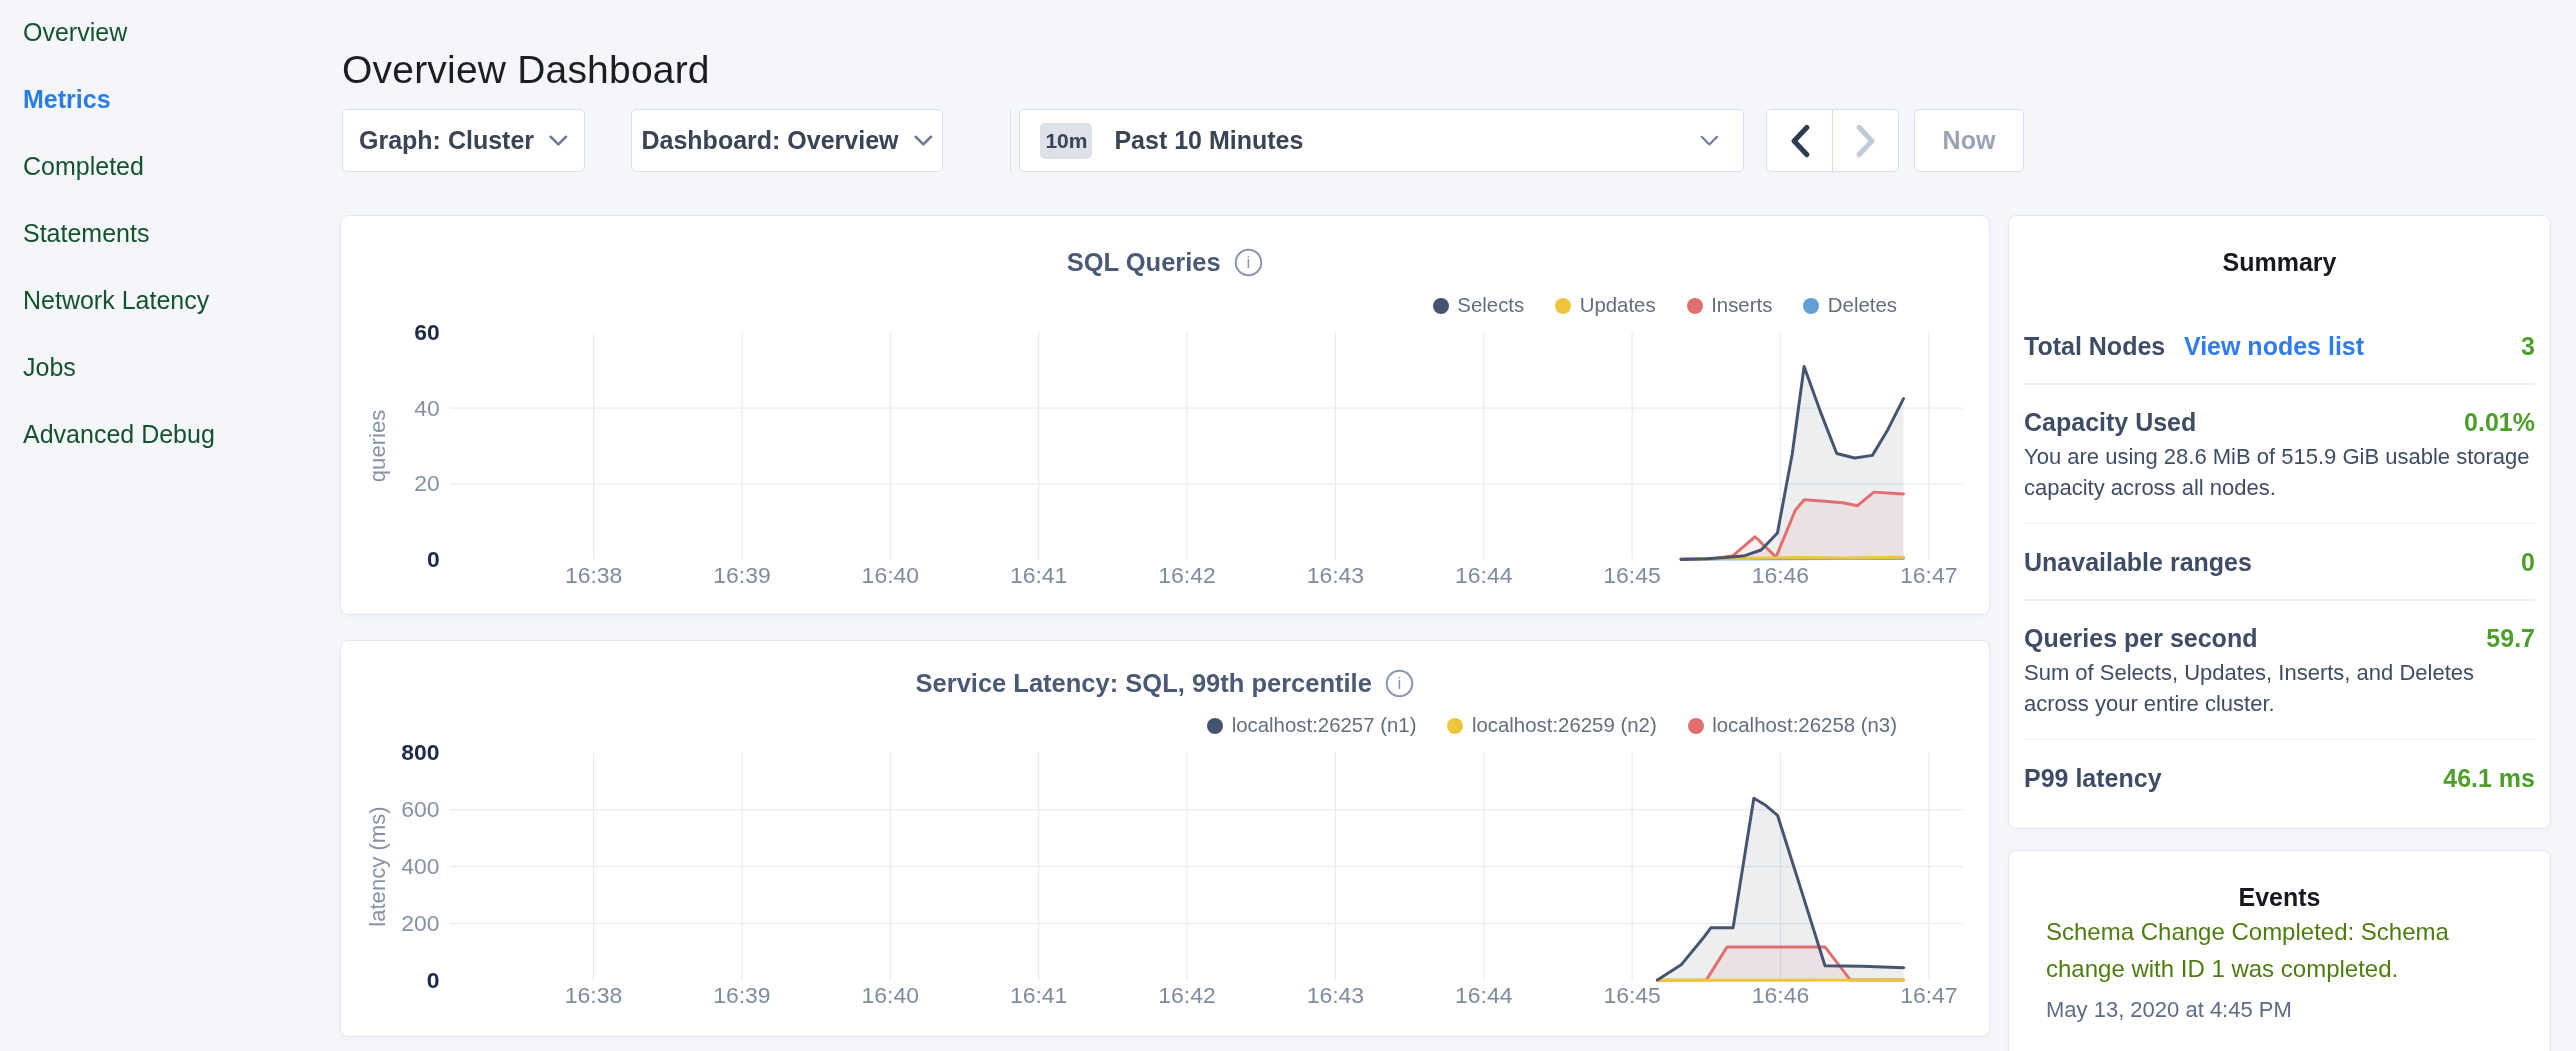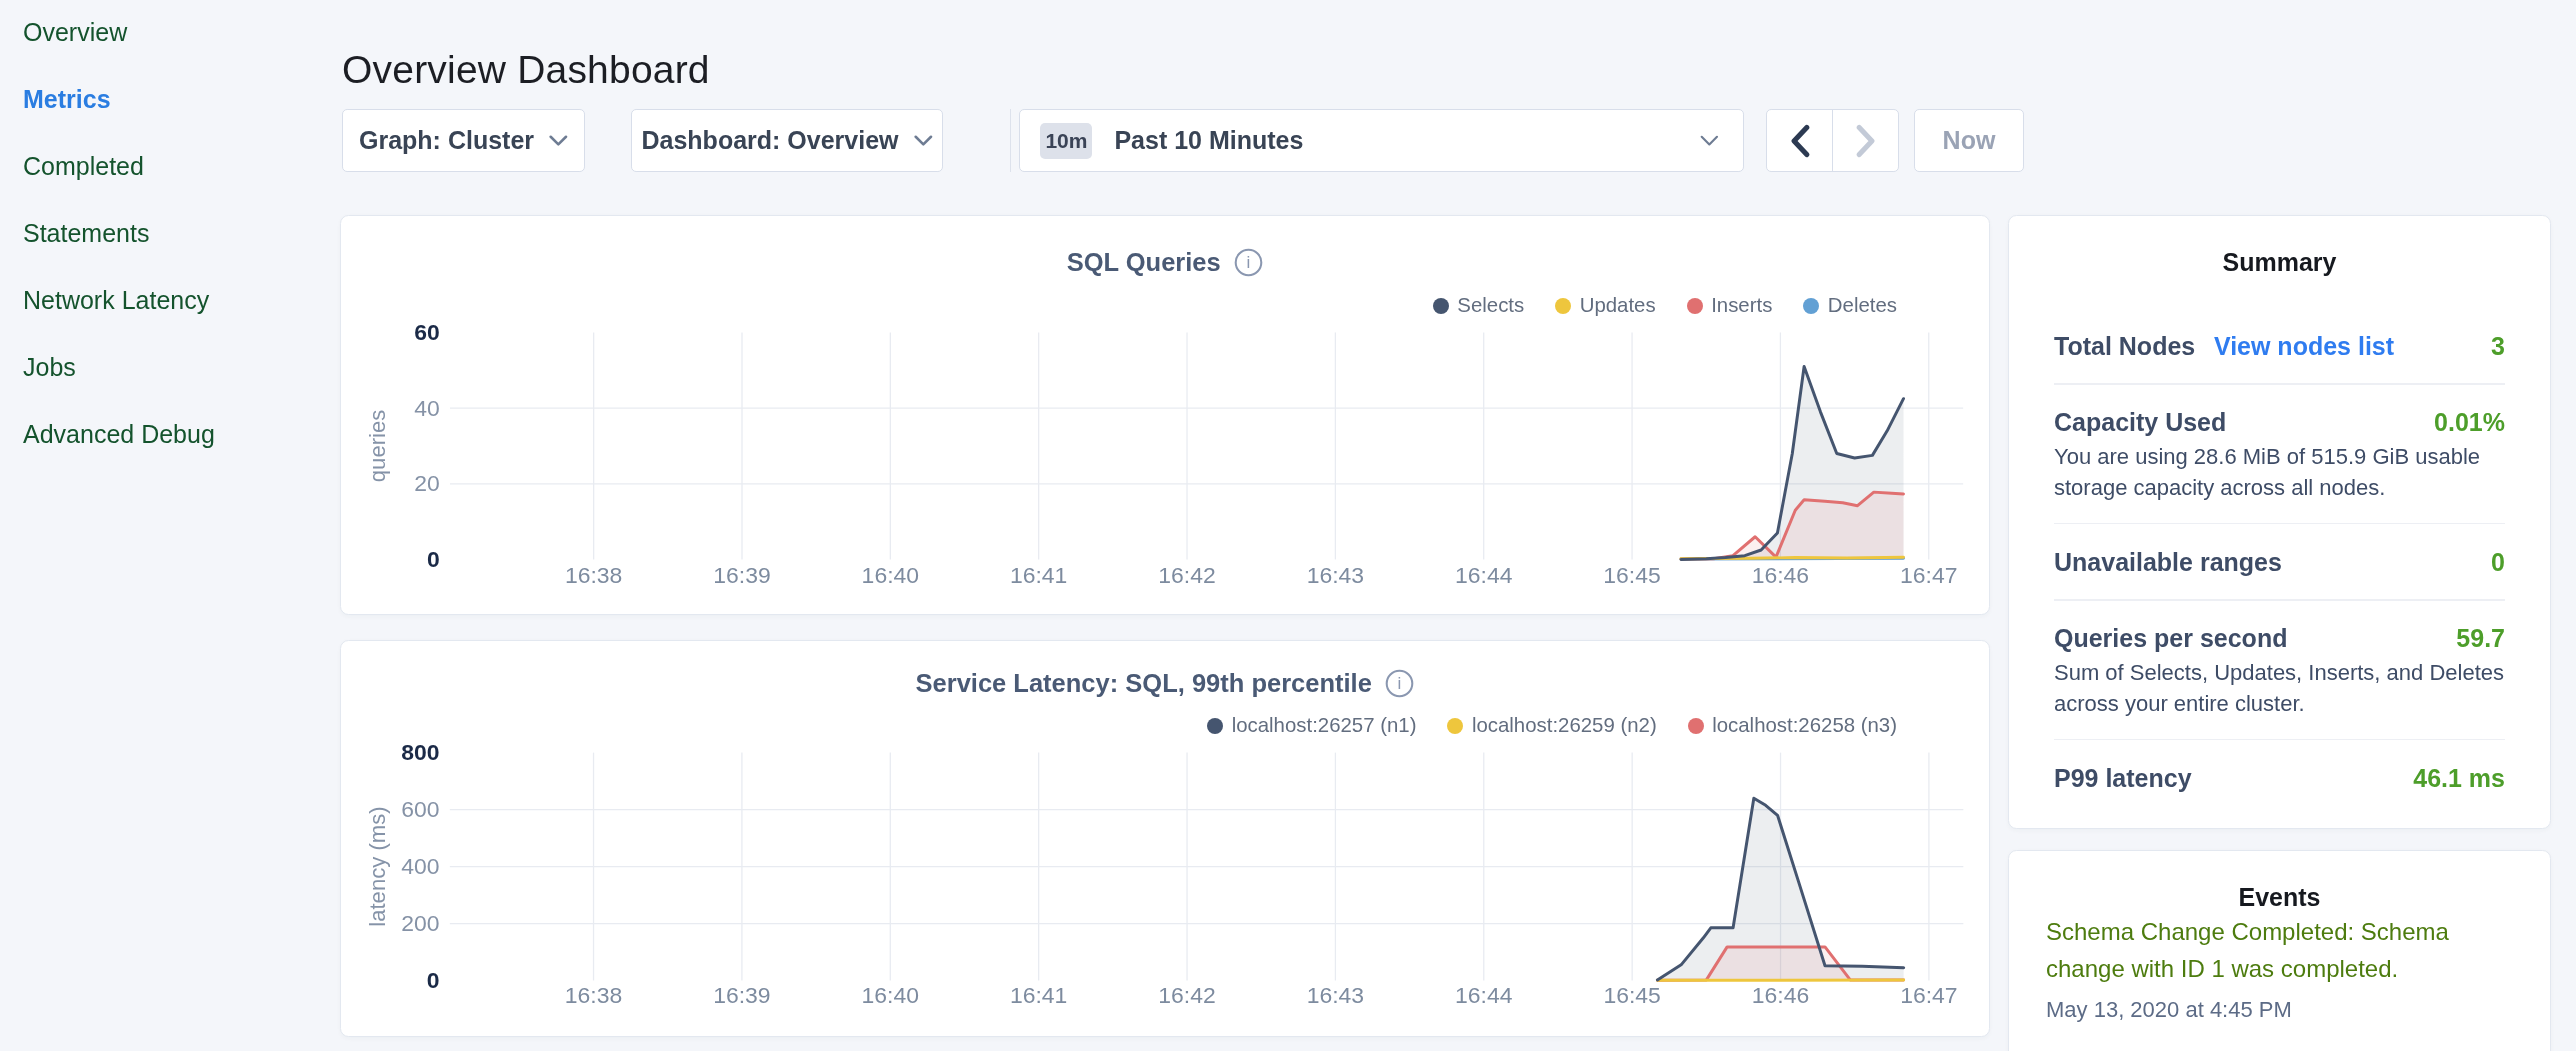--- a/index.html
+++ b/index.html
@@ -45,21 +45,21 @@
     justify-content:center;gap:13.6px;z-index:2;}
   .chart-title{font-size:25.5px;font-weight:bold;color:#4a5a75;}
   .chart-legend{position:absolute;right:92px;display:flex;gap:31px;align-items:center;z-index:2;}
   .legend-item{display:flex;align-items:center;gap:8.5px;font-size:20.4px;color:#626d7f;}
   .legend-dot{width:16px;height:16px;border-radius:50%;}
   .chart-svg{position:absolute;left:0;top:0;}
   svg text{font-family:"Liberation Sans", sans-serif;}
   
   .panel-title{font-size:25px;font-weight:bold;color:#16191f;text-align:center;
     padding-top:31px;line-height:31px;}
-  .summary-body{padding:0 45px;}
+  .summary-body{padding:0 15px;}
   .summary-spacer{height:51px;}
   .srow-main{display:flex;align-items:baseline;height:34px;line-height:34px;font-size:25px;}
   .srow-label{font-weight:bold;color:#3e4c66;white-space:nowrap;}
   .srow-link{font-weight:bold;color:#2f7cf0;margin-left:18.7px;cursor:pointer;white-space:nowrap;}
   .srow-value{margin-left:auto;font-weight:bold;color:#4d9e2a;white-space:nowrap;}
   .srow-sub{font-size:22px;color:#3e4c66;line-height:31px;margin-top:1.7px;}
   .sdivider{height:1.3px;background:#edeff4;margin:20.4px 0;}
   .events-body{padding:0 37px;}
   .event-msg{font-size:24px;color:#4d7c0f;line-height:37px;}
   .event-time{font-size:22px;color:#5c6b86;margin-top:6.8px;line-height:31px;}

